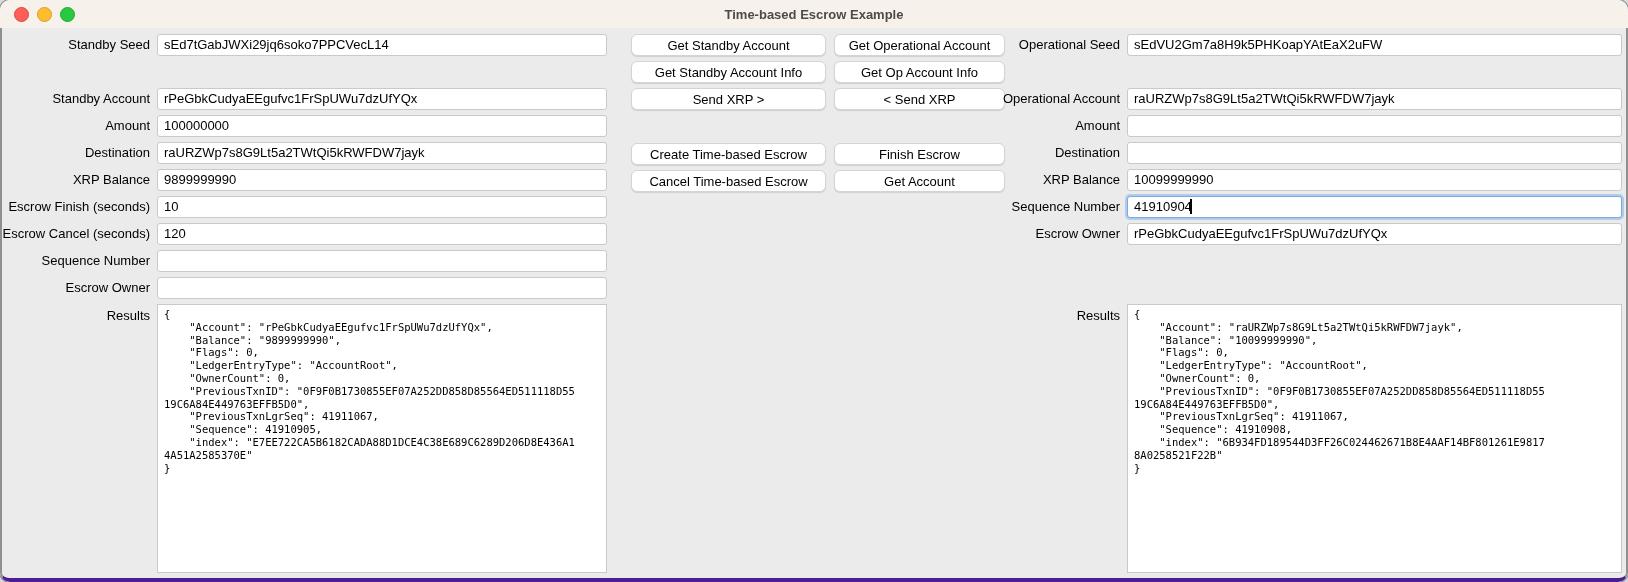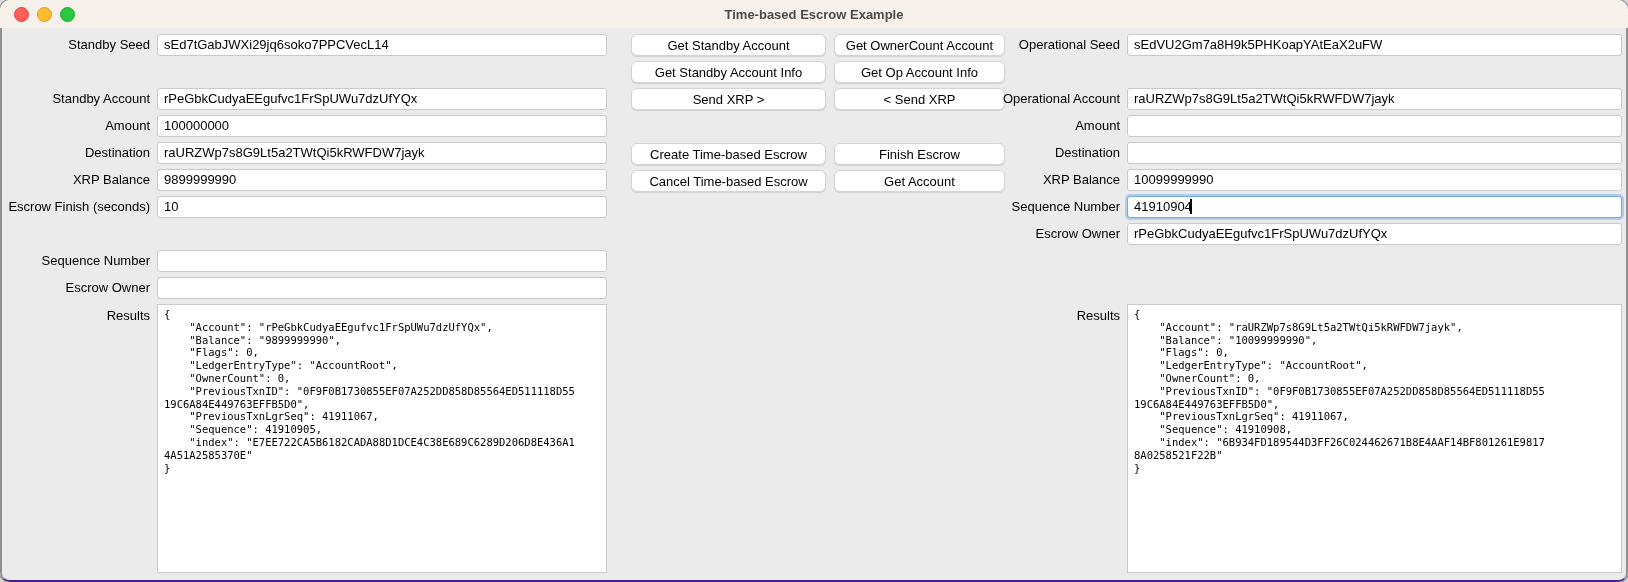--- a/index.html
+++ b/index.html
@@ -12,21 +12,21 @@
     border-bottom:1px solid #d2cdc6;display:flex;align-items:center;justify-content:center;
   }
   .title{font-size:13px;font-weight:bold;color:#4e4b47;}
   .lights{position:absolute;left:14px;top:0;height:28px;display:flex;align-items:center;gap:8px;}
   .tl{width:13px;height:13px;border-radius:50%;display:inline-block;}
   .tl.red{background:#ff5f57;border:0.5px solid #e0443e;}
   .tl.yellow{background:#febc2e;border:0.5px solid #d89e24;}
   .tl.green{background:#28c840;border:0.5px solid #1eab31;}
   .content{
     position:absolute;top:28px;left:0;right:0;bottom:0;background:#ebebeb;
-    border-left:2px solid #8f8f8f;border-right:2px solid #8f8f8f;border-bottom:2px solid #4c1d95;
+    border-left:2px solid #8f8f8f;border-right:2px solid #8f8f8f;border-bottom:4px solid #4c1d95;
     border-radius:0 0 9px 9px;box-sizing:border-box;
   }
   .col{position:absolute;top:0;bottom:0;}
   .col-left{left:0;width:613px;}
   .col-mid{left:613px;width:512px;}
   .col-right{left:970px;width:650px;}
   .row{position:absolute;left:0;right:0;height:21px;display:flex;align-items:center;}
   .lbl{
     flex:0 0 148px;text-align:right;font-size:13px;color:#000;padding-right:0;
     white-space:nowrap;
@@ -106,20 +106,26 @@
       <div class="row" style="top:141px">
         <label class="lbl">XRP Balance</label>
         <span class="fieldwrap">
             <input class="txt" value="9899999990" style="">
           </span>
       </div>
       <div class="row" style="top:168px">
         <label class="lbl">Escrow Finish (seconds)</label>
         <span class="fieldwrap">
             <input class="txt" value="10" style="">
+          </span>
+      </div>
+      <div class="row" style="top:195px">
+        <label class="lbl">Escrow Cancel (seconds)</label>
+        <span class="fieldwrap">
+            <input class="txt" value="120" style="">
           </span>
       </div>
       <div class="row" style="top:222px">
         <label class="lbl">Sequence Number</label>
         <span class="fieldwrap">
             <input class="txt" value="" style="">
           </span>
       </div>
       <div class="row" style="top:249px">
         <label class="lbl">Escrow Owner</label>
@@ -141,21 +147,21 @@
     "Sequence": 41910905,
     "index": "E7EE722CA5B6182CADA88D1DCE4C38E689C6289D206D8E436A1
 4A51A2585370E"
 }</textarea>
       </div>
     </div>
 
     <div class="col col-mid">
       <div class="btnrow" style="top:6px">
         <button class="btn w1">Get Standby Account</button>
-        <button class="btn w2">Get OwnerCount Account</button>
+        <button class="btn w2">Get Operational Account</button>
       </div>
       <div class="btnrow" style="top:33px">
         <button class="btn w1">Get Standby Account Info</button>
         <button class="btn w2">Get Op Account Info</button>
       </div>
       <div class="btnrow" style="top:60px">
         <button class="btn w1">Send XRP &gt;</button>
         <button class="btn w2">&lt; Send XRP</button>
       </div>
       <div class="btnrow" style="top:115px">

